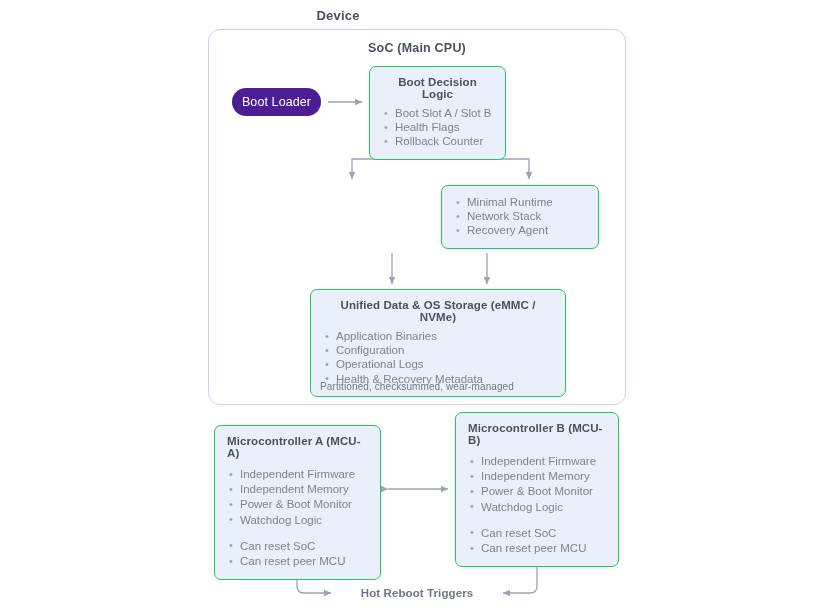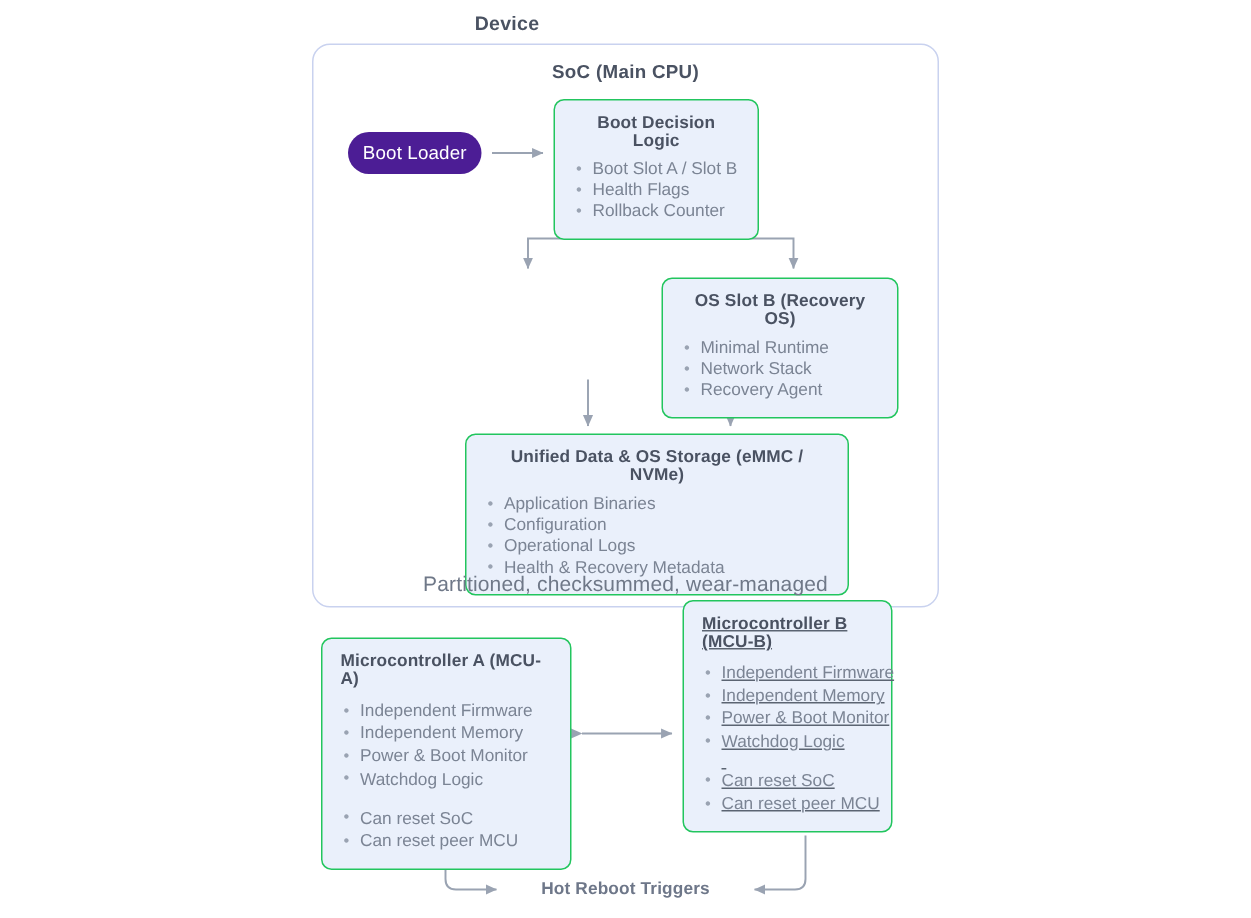--- a/index.html
+++ b/index.html
@@ -105,29 +105,29 @@
     font-size: 11px;
   }
 
   
   .bdl  { left: 369px; top: 66px;  width: 137px; }
   .slotA{ left: 278px; top: 185px; width: 148px; }
   .slotB{ left: 441px; top: 185px; width: 158px; }
   .store{ left: 310px; top: 289px; width: 256px; }
   .store .card-title { text-align: center; }
   .mcuA { left: 214px; top: 425px; width: 167px; }
-  .mcuB { left: 455px; top: 400px; width: 140px; text-decoration: underline; }
+  .mcuB { left: 455px; top: 412px; width: 164px; }
   .mcuA .card-title, .mcuB .card-title { text-align: left; margin-bottom: 8px; }
   .mcuA ul li, .mcuB ul li { line-height: 15.2px; }
 
   
   .caption {
     left: 208px; top: 381px; width: 418px;
     text-align: center;
-    font-size: 14px;
+    font-size: 10px;
     color: #6f7888;
     letter-spacing: .1px;
   }
 
   
   .hot-reboot {
     left: 337px; top: 587px; width: 160px;
     text-align: center;
     font-size: 11.5px;
     font-weight: bold;
@@ -188,21 +188,20 @@
     <div class="card-title">Boot Decision Logic</div>
     <ul>
         <li>Boot Slot A / Slot B</li>
         <li>Health Flags</li>
         <li>Rollback Counter</li>
       </ul>
   </div>
 
 
   <div class="abs card slotB">
-    <div class="card-title">OS Slot B (Recovery OS)</div>
     <ul>
         <li>Minimal Runtime</li>
         <li>Network Stack</li>
         <li>Recovery Agent</li>
       </ul>
   </div>
 
   <div class="abs card store">
     <div class="card-title">Unified Data &amp; OS Storage  (eMMC / NVMe)</div>
     <ul>

